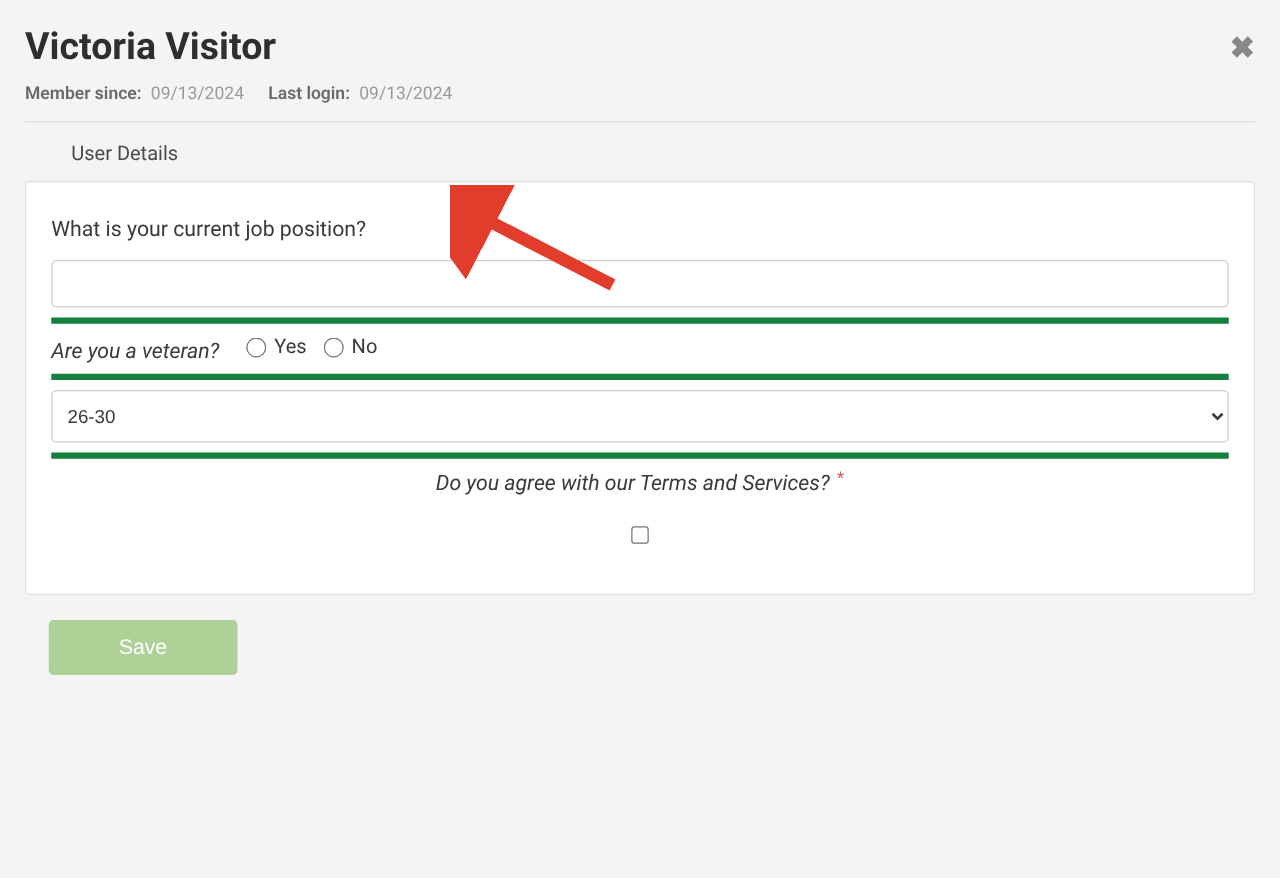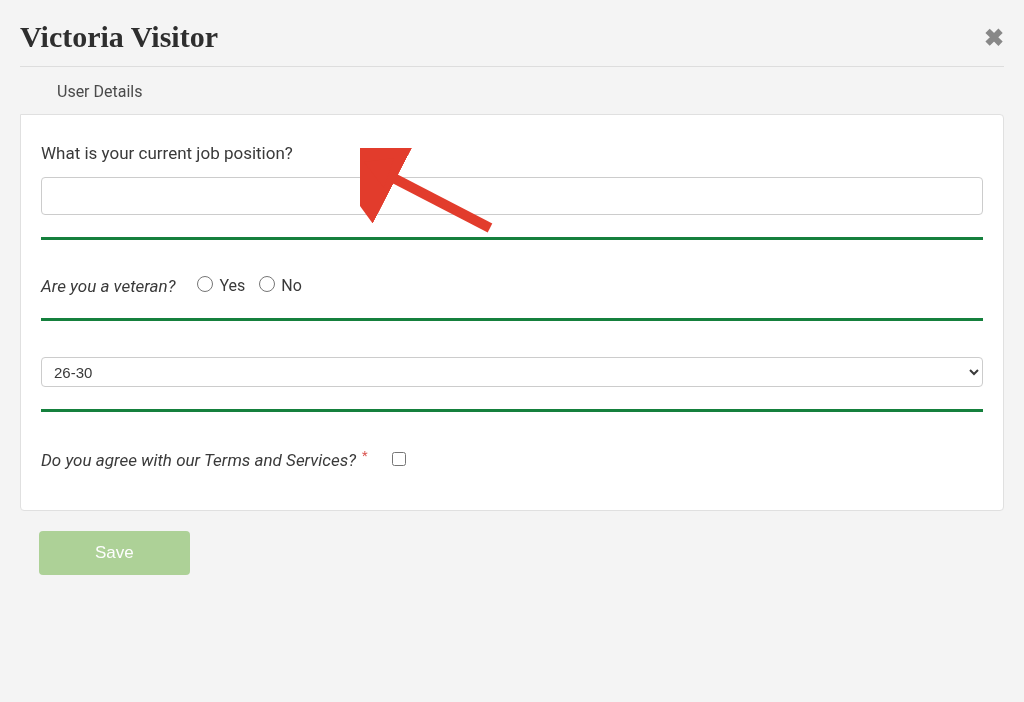--- a/index.html
+++ b/index.html
@@ -13,21 +13,20 @@
       position: relative;
     }
     .header {
       position: relative;
     }
     .header h1 {
       font-size: 30px;
       font-weight: 700;
       color: #2e2e2e;
       margin-bottom: 12px;
-      font-family: Liberation Serif, serif;
     }
     .meta {
       font-size: 14px;
       color: #7a7a7a;
       margin-bottom: 14px;
     }
     .meta-label {
       font-weight: 600;
       color: #6a6a6a;
       margin-right: 4px;
@@ -76,23 +75,23 @@
     .panel {
       background: #fff;
       border: 1px solid #e0e0e0;
       border-radius: 0 4px 4px 4px;
       padding: 28px 20px 40px 20px;
       margin-top: -1px;
       position: relative;
       z-index: 1;
     }
     .field {
-      padding-bottom: 22px;
-      margin-bottom: 36px;
-      border-bottom: 3px solid #15803d;
+      padding-bottom: 8px;
+      margin-bottom: 8px;
+      border-bottom: 5px solid #15803d;
     }
     .field:last-child {
       border-bottom: none;
       margin-bottom: 0;
       padding-bottom: 0;
     }
     .field-label {
       font-size: 17px;
       color: #3a3a3a;
       display: block;
@@ -108,48 +107,49 @@
     .text-input {
       width: 100%;
       height: 38px;
       border: 1px solid #ccc;
       border-radius: 4px;
       padding: 0 10px;
       font-size: 15px;
     }
     .select-input {
       width: 100%;
-      height: 30px;
+      height: 42px;
       border: 1px solid #ccc;
       border-radius: 4px;
       padding: 0 8px;
       font-size: 15px;
       background: #fff;
       color: #3a3a3a;
     }
     .radio-group {
       display: inline-flex;
       align-items: center;
       gap: 14px;
     }
     .radio-item {
       display: inline-flex;
-      align-items: flex-start;
+      align-items: flex-end;
       gap: 6px;
       font-size: 16px;
     }
     .radio-item input[type="radio"] {
       width: 16px;
       height: 16px;
       accent-color: #666;
     }
     .checkbox-row {
       display: flex;
       align-items: center;
       gap: 24px;
+      flex-direction: column;
     }
     .checkbox-row input[type="checkbox"] {
       width: 14px;
       height: 14px;
     }
     .required {
       color: #d9534f;
       font-size: 13px;
       vertical-align: super;
       margin-left: 2px;
@@ -174,20 +174,26 @@
       z-index: 10;
     }
   </style>
 </head>
 <body>
 
 
 
 <div class="header">
   <h1>Victoria Visitor</h1>
+  <div class="meta">
+    <span class="meta-label">Member since:</span>
+    <span class="meta-value">09/13/2024</span>
+    <span class="meta-label">Last login:</span>
+    <span class="meta-value">09/13/2024</span>
+  </div>
   <div class="close-btn">✖</div>
 </div>
 
 <hr class="hr">
 
 <div class="tabs">
   <div class="tab">User Details</div>
 </div>
 
 <div class="panel">

